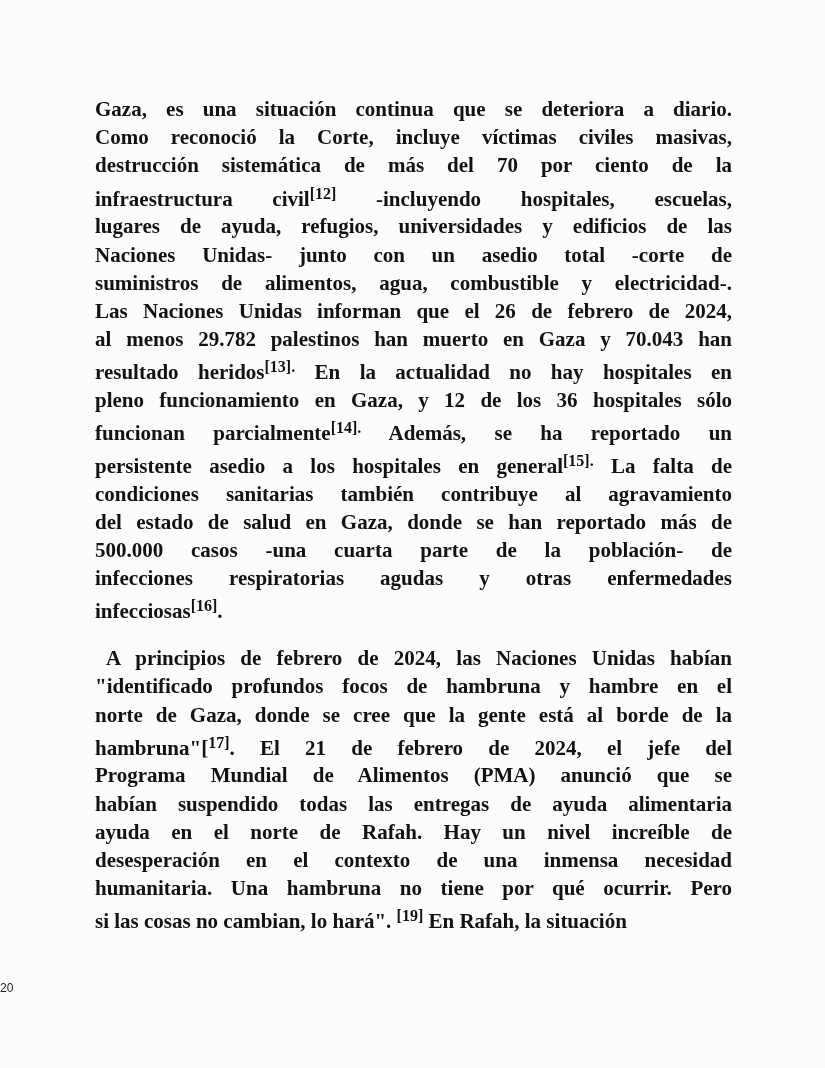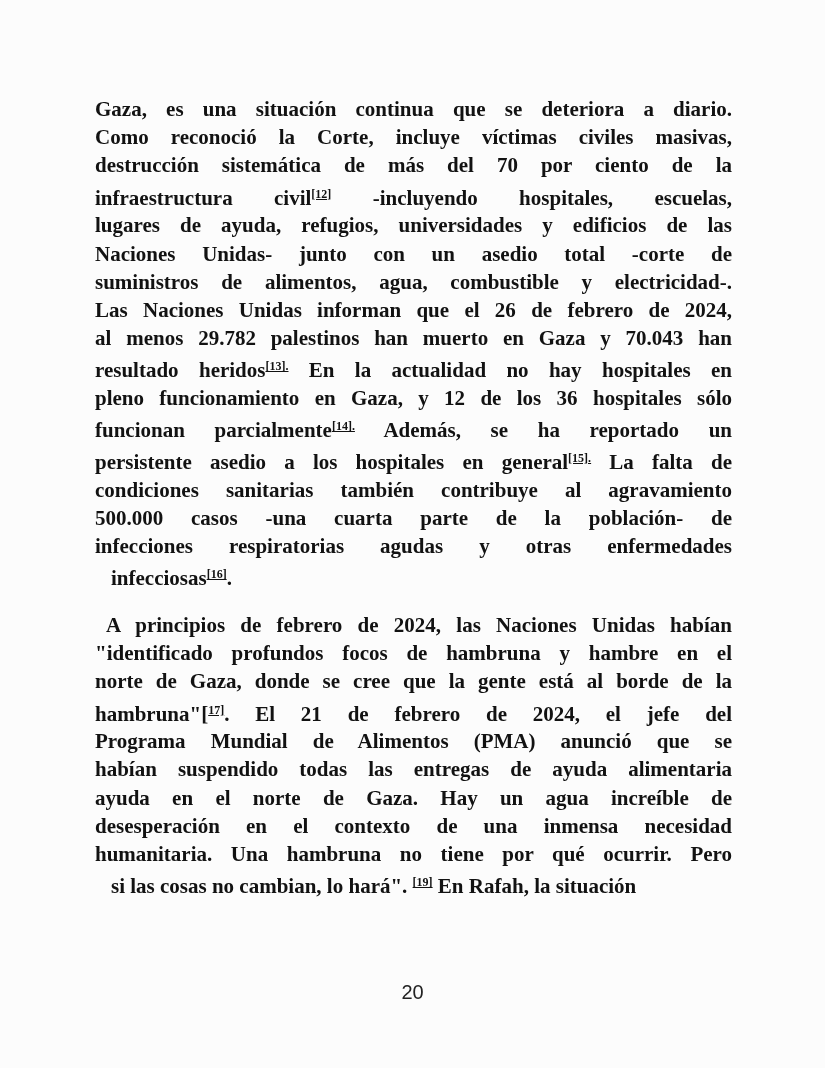--- a/index.html
+++ b/index.html
@@ -26,35 +26,34 @@
     font-family: "Liberation Serif", "DejaVu Serif", serif;
     font-weight: 700;
     font-size: 21px;
     line-height: 28.2px;
     color: var(--text-color, #121212);
     text-align: justify;
     text-align-last: justify;
     overflow: hidden;
     hyphens: none;
   }
-  .text-line.last { text-align-last: left; margin-left: 16px; }
+  .text-line.last { text-align-last: left; }
   .text-line.indent { text-indent: 11px; }
   .fnref {
-    font-size: 12px;
+    font-size: 16px;
     vertical-align: 6.5px;
-    text-decoration: underline;
   }
   .page-number {
     position: absolute;
     top: 981px;
     left: 0;
     width: 100%;
-    text-align: center;
+    text-align: left;
     font-family: "Liberation Sans", "DejaVu Sans", sans-serif;
-    font-size: 20px;
+    font-size: 12px;
     color: #222222;
   }
 </style>
 </head>
 <body>
 
 <div class="page">
   <div class="text-block">
       <div class="paragraph">
         <div class="text-line">Gaza, es una situación continua que se deteriora a diario.</div>
@@ -64,31 +63,32 @@
         <div class="text-line">lugares de ayuda, refugios, universidades y edificios de las</div>
         <div class="text-line">Naciones Unidas- junto con un asedio total -corte de</div>
         <div class="text-line">suministros de alimentos, agua, combustible y electricidad-.</div>
         <div class="text-line">Las Naciones Unidas informan que el 26 de febrero de 2024,</div>
         <div class="text-line">al menos 29.782 palestinos han muerto en Gaza y 70.043 han</div>
         <div class="text-line">resultado heridos<span class="fnref">[13].</span> En la actualidad no hay hospitales en</div>
         <div class="text-line">pleno funcionamiento en Gaza, y 12 de los 36 hospitales sólo</div>
         <div class="text-line">funcionan parcialmente<span class="fnref">[14].</span> Además, se ha reportado un</div>
         <div class="text-line">persistente asedio a los hospitales en general<span class="fnref">[15].</span> La falta de</div>
         <div class="text-line">condiciones sanitarias también contribuye al agravamiento</div>
+        <div class="text-line">del estado de salud en Gaza, donde se han reportado más de</div>
         <div class="text-line">500.000 casos -una cuarta parte de la población- de</div>
         <div class="text-line">infecciones respiratorias agudas y otras enfermedades</div>
         <div class="text-line last">infecciosas<span class="fnref">[16]</span>.</div>
       </div>
       <div class="paragraph">
         <div class="text-line indent">A principios de febrero de 2024, las Naciones Unidas habían</div>
         <div class="text-line">"identificado profundos focos de hambruna y hambre en el</div>
         <div class="text-line">norte de Gaza, donde se cree que la gente está al borde de la</div>
         <div class="text-line">hambruna"[<span class="fnref">17]</span>. El 21 de febrero de 2024, el jefe del</div>
         <div class="text-line">Programa Mundial de Alimentos (PMA) anunció que se</div>
         <div class="text-line">habían suspendido todas las entregas de ayuda alimentaria</div>
-        <div class="text-line">ayuda en el norte de Gaza. Hay un agua increíble de</div>
+        <div class="text-line">ayuda en el norte de Rafah. Hay un nivel increíble de</div>
         <div class="text-line">desesperación en el contexto de una inmensa necesidad</div>
         <div class="text-line">humanitaria. Una hambruna no tiene por qué ocurrir. Pero</div>
         <div class="text-line last">si las cosas no cambian, lo hará". <span class="fnref">[19]</span> En Rafah, la situación</div>
       </div>
     </div>
   <div class="page-number">20</div>
 </div>
 
 </body></html>

